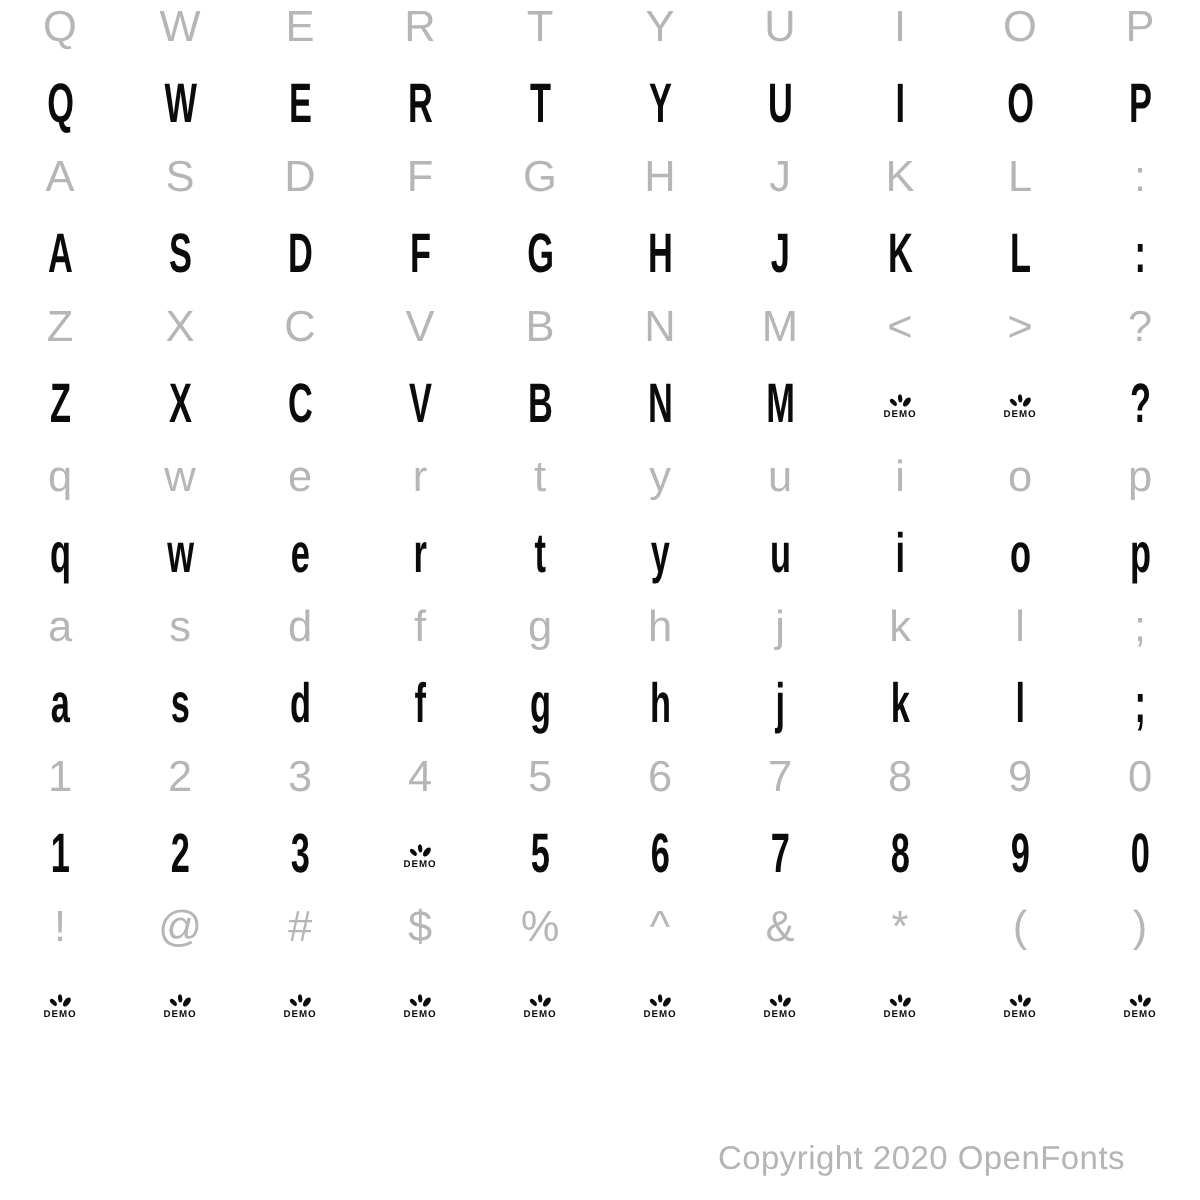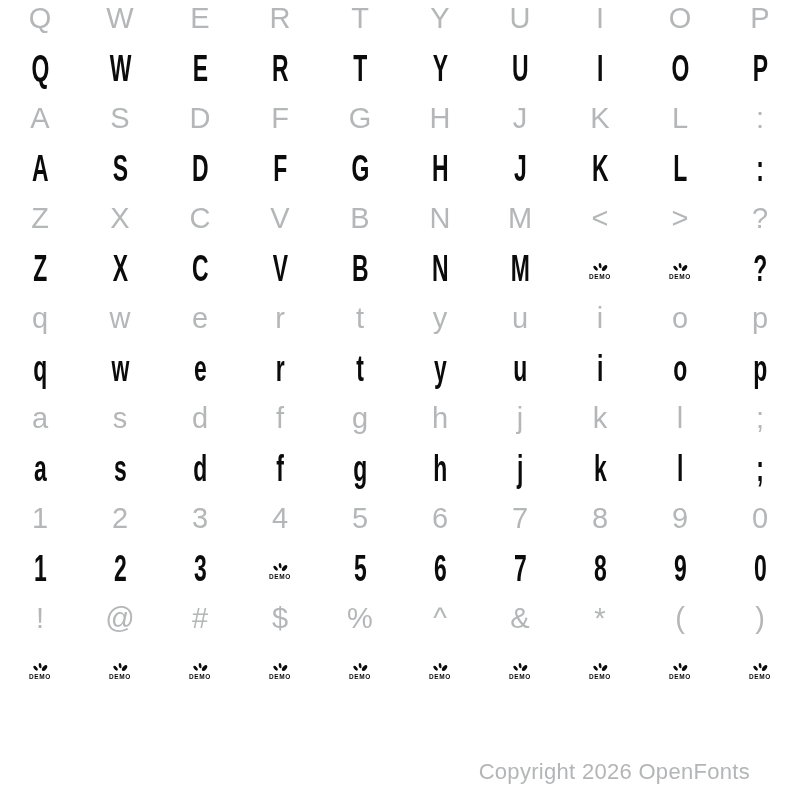--- a/index.html
+++ b/index.html
@@ -639,14 +639,14 @@
                 <ellipse cx="3.6" cy="7.2" rx="1.5" ry="2.9" transform="rotate(-44 3.6 7.2)"></ellipse>
                 <ellipse cx="8.1" cy="4.6" rx="1.4" ry="2.7" transform="rotate(-8 8.1 4.6)"></ellipse>
                 <ellipse cx="12.6" cy="7.0" rx="1.9" ry="3.5" transform="rotate(38 12.6 7.0)"></ellipse>
               </g>
             </svg>
             <div class="demo-label">DEMO</div>
           </div>
         </div>
       </div>
     </div>
-  <div class="footer">Copyright 2026 OpenFonts</div>
+  <div class="footer">Copyright 2020 OpenFonts</div>
 </div>
 
 </body></html>

